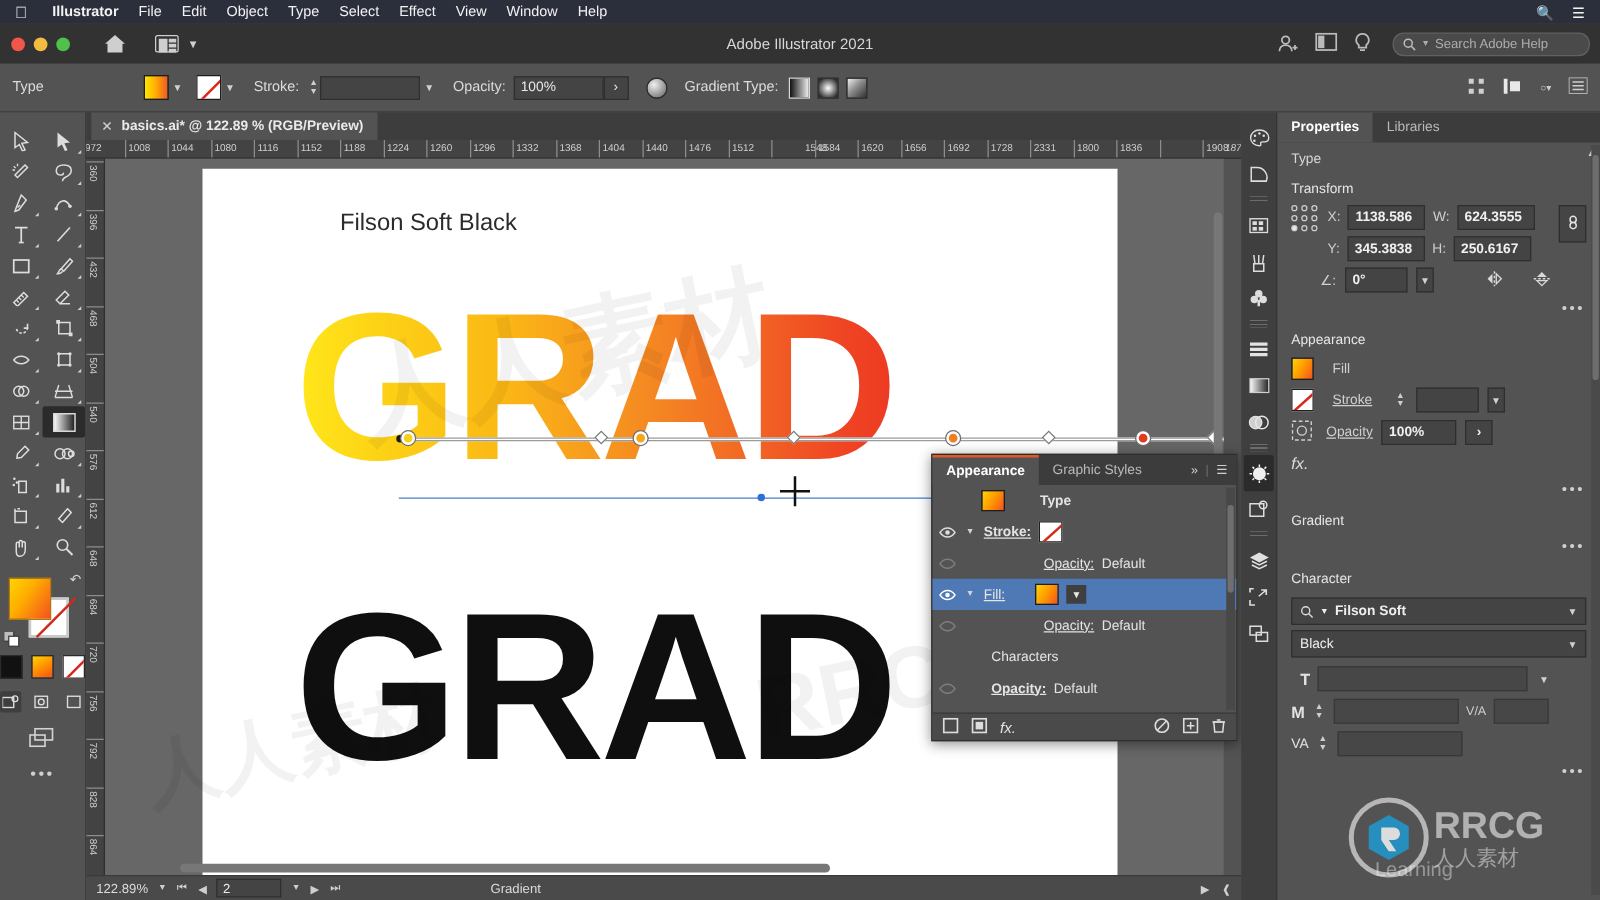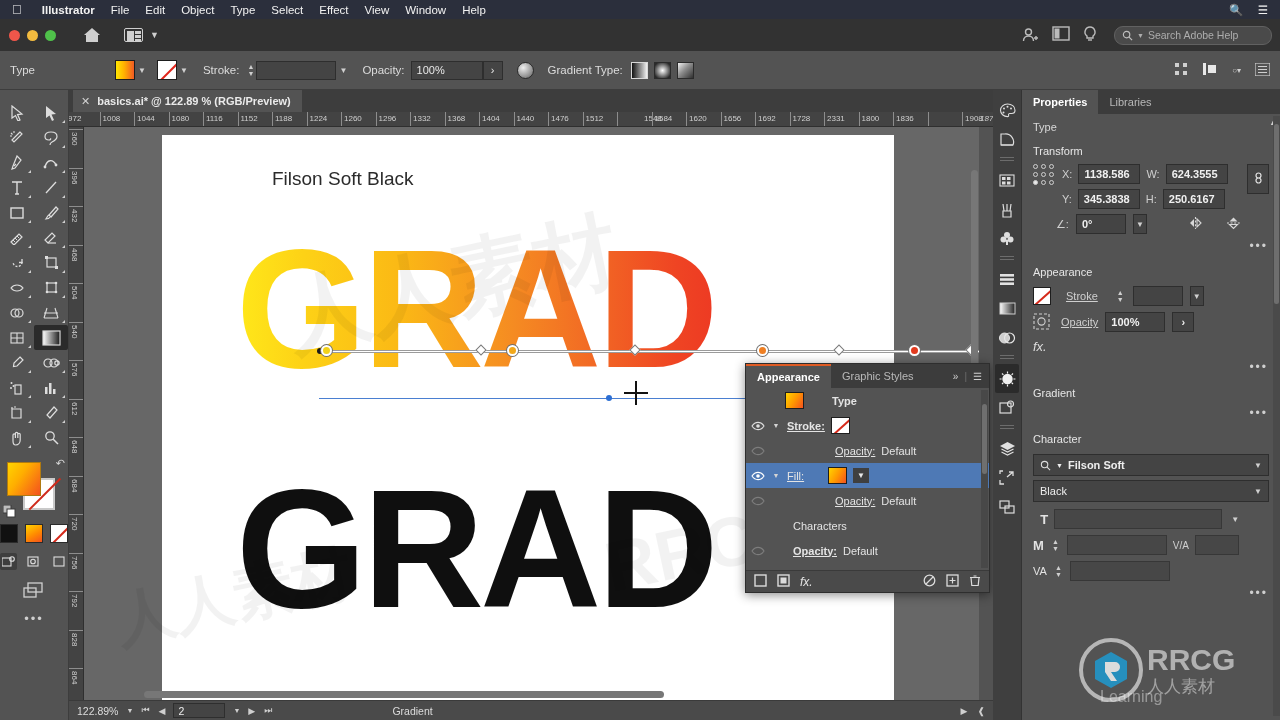--- a/index.html
+++ b/index.html
@@ -272,20 +272,21 @@
     <div class="home-ico"></div>
     <div class="grid-ico">
       <i></i>
         <span class="c2">
           <i></i>
           <i></i>
           <i></i>
         </span>
     </div>
     <span class="chev">▼</span>
+    <div class="apptitle">Adobe Illustrator 2021</div>
     <div class="tb-right">
       <span class="ic-btn">
         <svg width="18" height="18" viewBox="0 0 18 18">
             <circle cx="7.5" cy="6" r="3" fill="none" stroke="#d4d4d4" stroke-width="1.4"></circle>
             <path d="M2.5 15c0-3 2.3-5 5-5s5 2 5 5" fill="none" stroke="#d4d4d4" stroke-width="1.4"></path>
             <path d="M13 12h4M15 10v4" stroke="#d4d4d4" stroke-width="1.4"></path>
           </svg>
       </span>
       <span class="ic-btn">
         <svg width="18" height="15" viewBox="0 0 18 15">
@@ -1032,20 +1033,24 @@
       <span><svg width="15" height="16" viewBox="0 0 15 16">
             <path d="M1 8h13" stroke="#d8d8d8" stroke-width="1.1" stroke-dasharray="2 1.6"></path>
             <path d="M3.5 6.5L7.5 2.5l4 4z" fill="#d8d8d8"></path>
             <path d="M3.5 9.5l4 4 4-4z" fill="none" stroke="#d8d8d8" stroke-width="1.1"></path>
           </svg></span>
     </div>
     <div class="ell">•••</div>
 
     <div class="sect-h">Appearance</div>
     <div class="prow">
+      <span class="sw-sm sw-grad" style="width:18px;height:18px"></span>
+      <span class="lbl" style="margin-left:8px">Fill</span>
+    </div>
+    <div class="prow">
       <span class="sw-sm sw-none" style="width:18px;height:18px"></span>
       <span class="lbl" style="margin-left:8px;text-decoration:underline">Stroke</span>
       <span class="stepper" style="margin-left:10px">
           <span>▲</span>
           <span>▼</span>
         </span>
       <span class="inp w50"></span>
       <span class="mini-chev" style="background:#444;border:1px solid #2e2e2e;height:20px;">▼</span>
     </div>
     <div class="prow">

